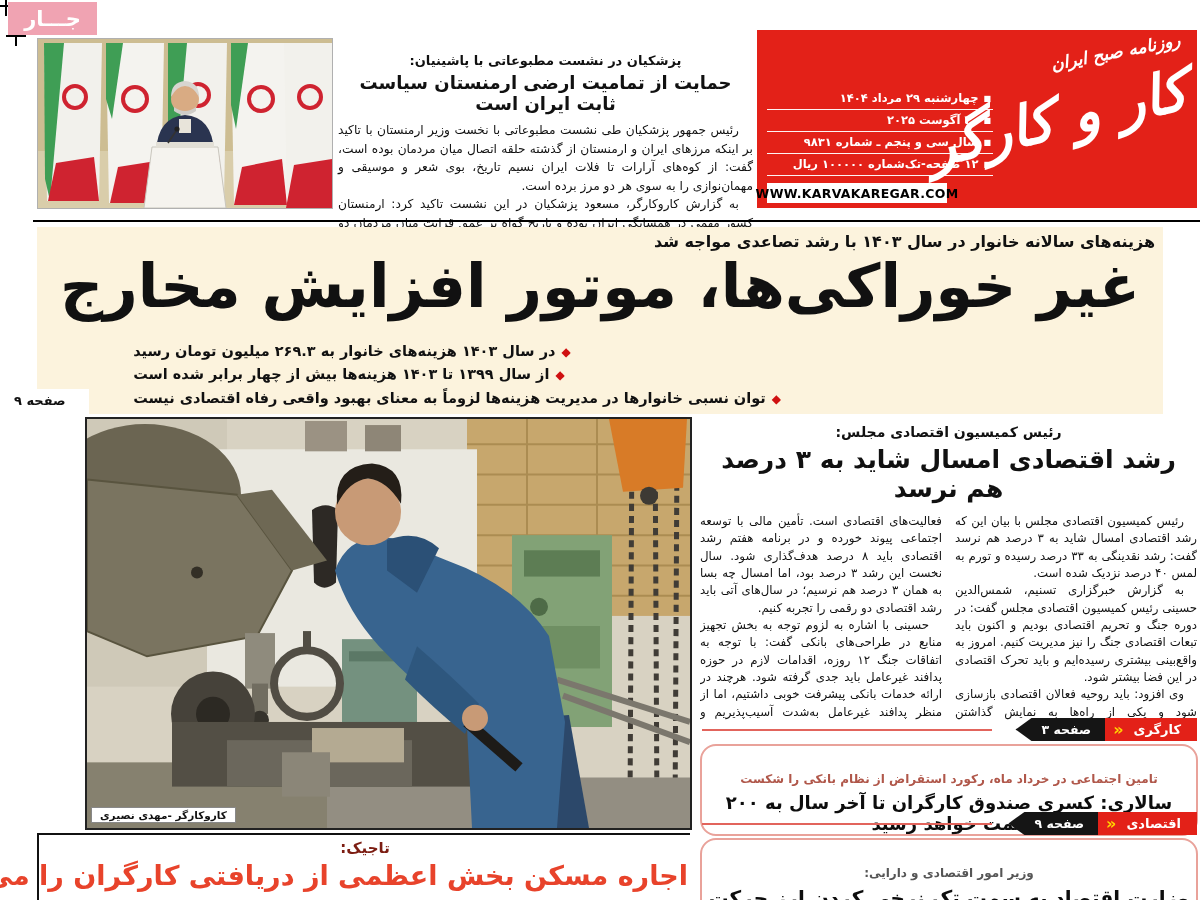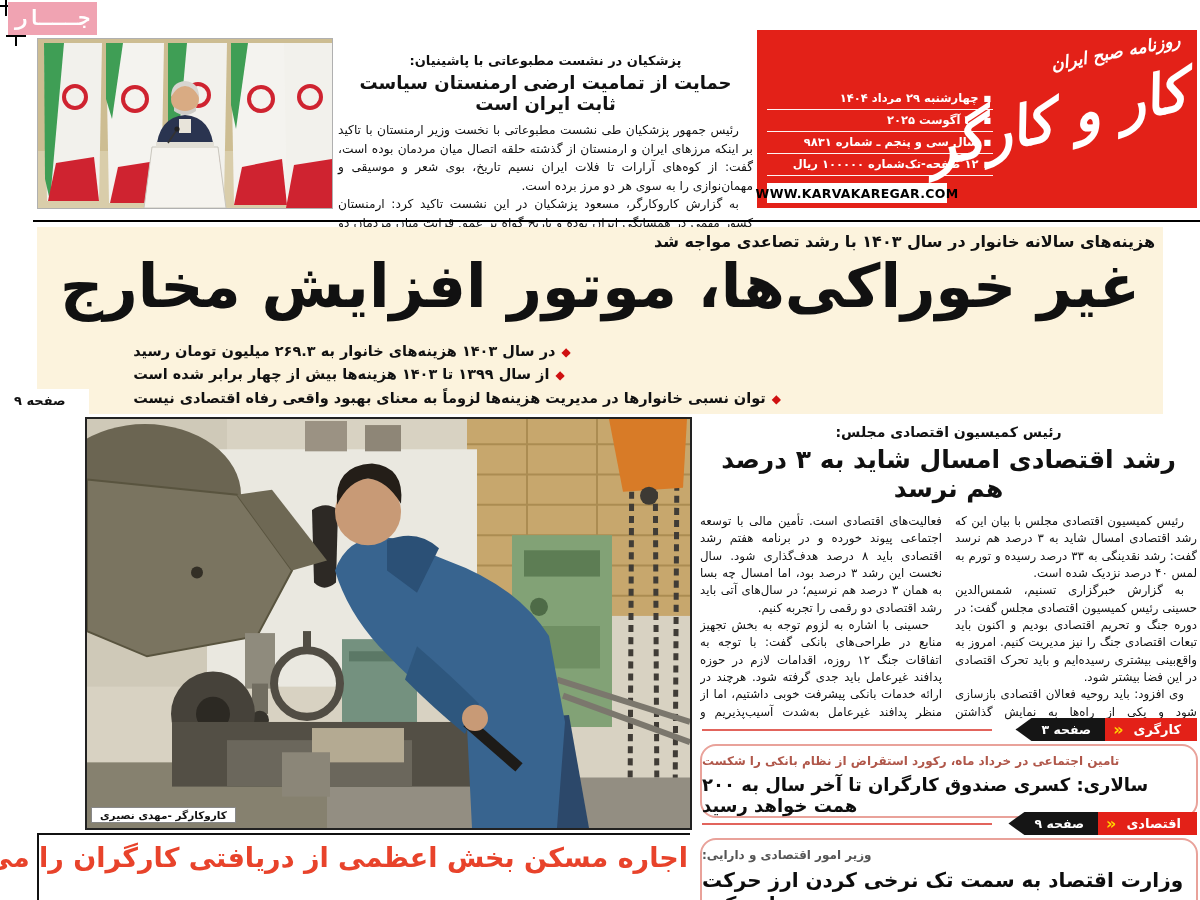--- a/index.html
+++ b/index.html
@@ -2,21 +2,21 @@
 <html><head>
 <meta charset="utf-8">
 <style>
   html,body{margin:0;padding:0;background:#e8e8e8;}
   .page{position:relative;width:1200px;height:900px;margin:0 auto;background:#fff;overflow:hidden;
         font-family:"DejaVu Sans",sans-serif;direction:rtl;color:#111;}
   .abs{position:absolute;}
 
   
   .watermark{left:8px;top:2px;width:89px;height:33px;background:#f0a3b2;color:#fff;
-             font-size:21px;font-weight:bold;display:flex;align-items:center;justify-content:center;font-family:Liberation Mono, monospace;}
+             font-size:21px;font-weight:bold;display:flex;align-items:center;justify-content:center;}
   .mark{width:20px;height:20px;}
   .mark::before{content:"";position:absolute;left:0;top:9px;width:20px;height:1.6px;background:#000;}
   .mark::after{content:"";position:absolute;left:9px;top:0;width:1.6px;height:20px;background:#000;}
   .mark1{left:-4px;top:-4px;}
   .mark2{left:6px;top:26px;}
 
   
   .president-photo{left:37px;top:38px;width:294px;height:169px;border:1px solid #b0b0b0;background:#cdbd92;}
   .president-photo svg{display:block;width:100%;height:100%;}
 
@@ -75,21 +75,21 @@
   .chev{color:#ffd400;font-size:16px;font-weight:bold;margin-right:10px;}
   .badge-page{background:#151515;color:#fff;font-size:12.5px;font-weight:bold;display:flex;
               align-items:center;padding:0 14px 0 26px;
               clip-path:polygon(0 50%,16px 0,100% 0,100% 100%,16px 100%);}
   .badge1{top:718px;}
   .badge2{top:812px;}
   .connector{left:702px;width:290px;border-top:2px solid #e2645c;}
   .conn1{top:729px;}
   .conn2{top:823px;}
   .section-box{left:700px;width:494px;height:62px;background:#fff;border:2px solid #e9a29a;
-               border-radius:16px;text-align:left;padding-top:8px;box-sizing:content-box;}
+               border-radius:16px;text-align:center;padding-top:26px;box-sizing:content-box;}
   .box1{top:744px;}
   .box2{top:838px;height:68px;}
   .sec-kicker{font-size:12px;font-weight:bold;color:#b0574a;}
   .box2 .sec-kicker{color:#565656;}
   .sec-headline{font-size:18px;font-weight:bold;margin-top:6px;color:#0d0d0d;}
   .box2 .sec-headline{font-size:20px;}
 
   
   .bottom-rule{left:37px;top:833px;width:653px;border-top:2px solid #111;}
   .left-rule{left:37px;top:833px;height:67px;border-left:2px solid #111;}
@@ -307,16 +307,17 @@
     </div>
   </div>
   <div class="abs section-box box2">
     <div class="sec-kicker">وزیر امور اقتصادی و دارایی:</div>
     <div class="sec-headline">وزارت اقتصاد به سمت تک نرخی کردن ارز حرکت خواهد کرد</div>
   </div>
 
   <div class="abs bottom-rule"></div>
   <div class="abs left-rule"></div>
   <div class="abs tajik">
+    <div class="tajik-kicker">تاجیک:</div>
     <div class="tajik-headline">اجاره مسکن بخش اعظمی از دریافتی کارگران را می‌بلعد</div>
   </div>
 
 </div>
 
 </body></html>

